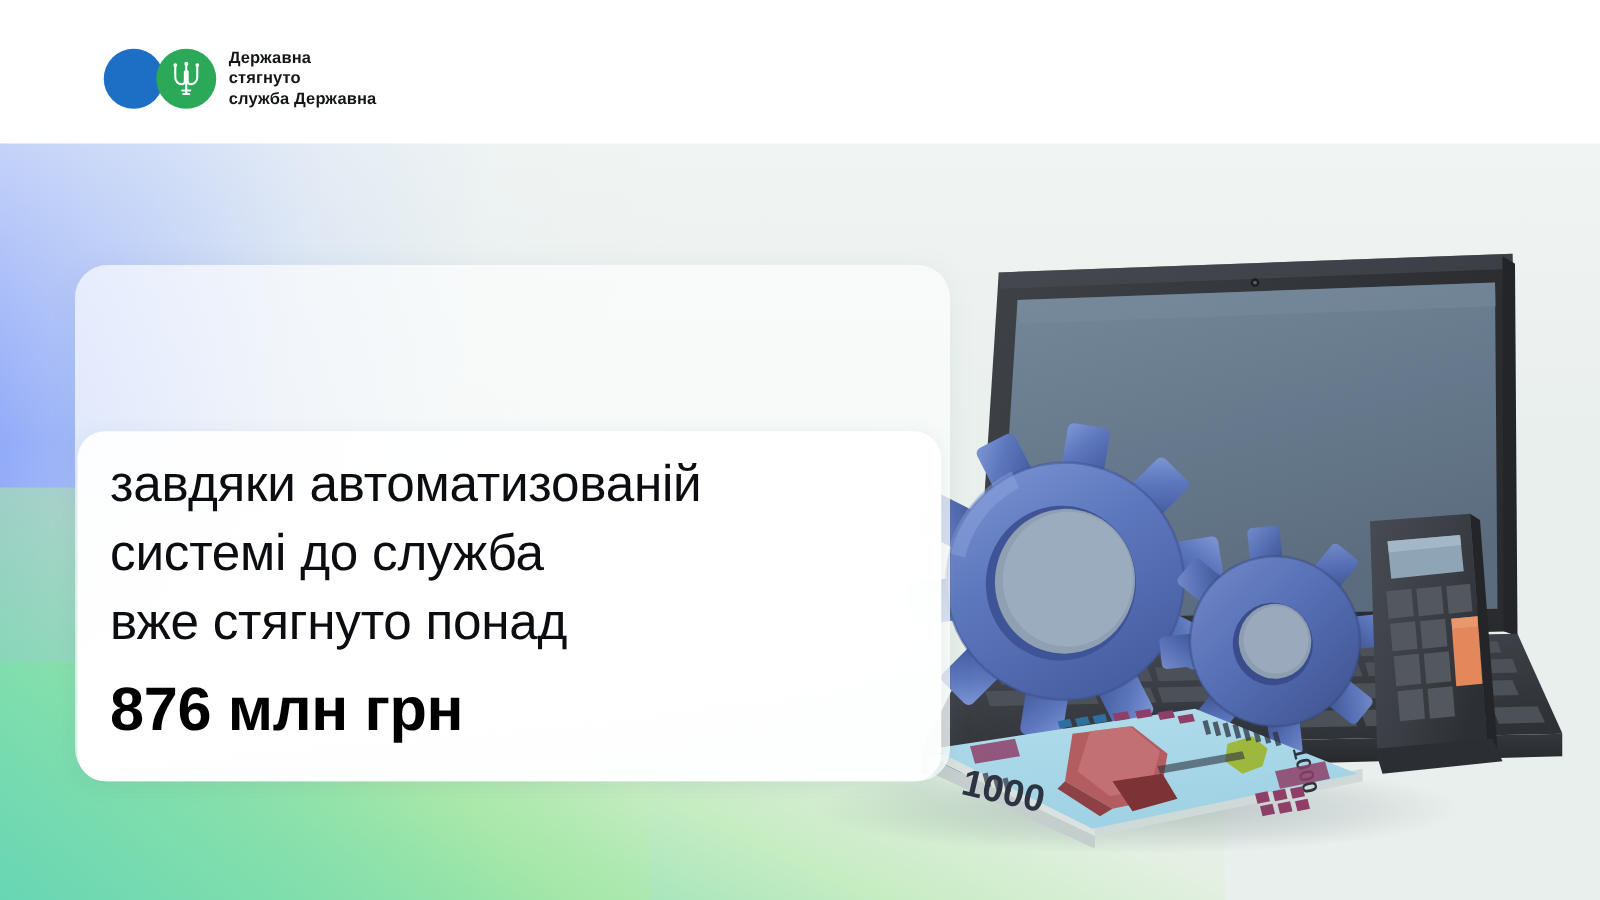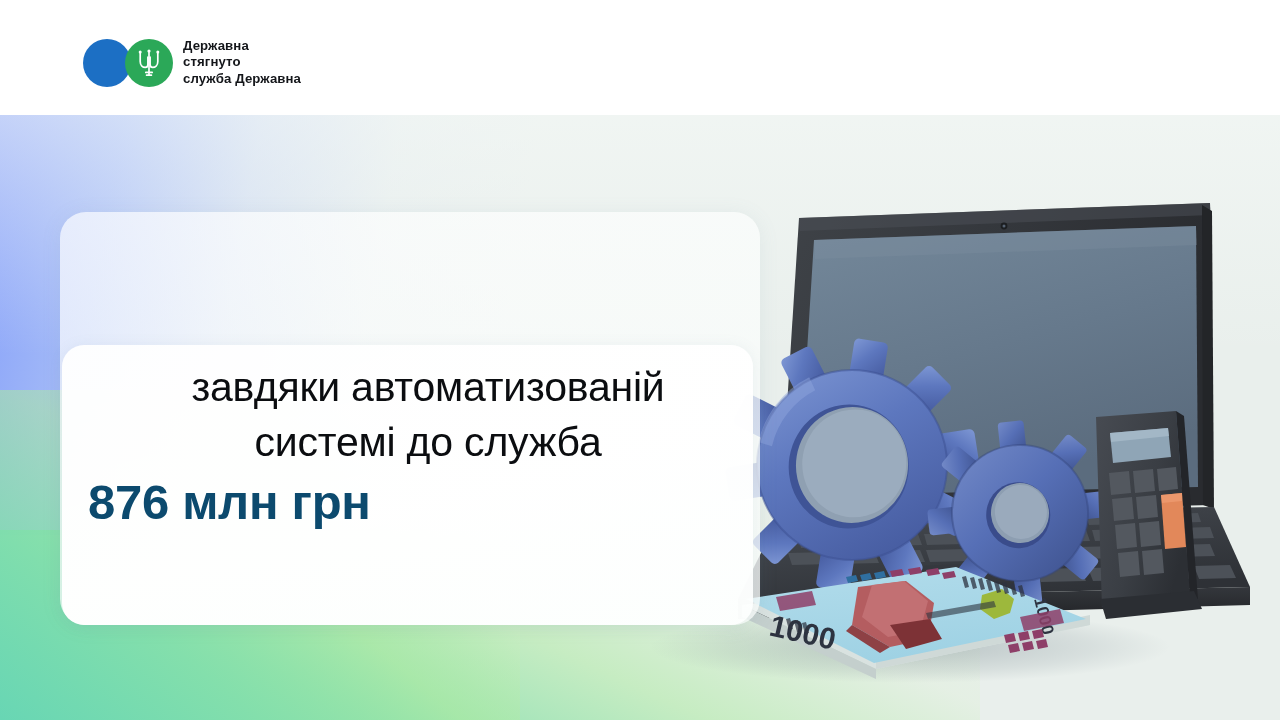--- a/index.html
+++ b/index.html
@@ -192,29 +192,28 @@
     width: 680px;
     z-index: 30;
   }
   .body-line {
     font-size: 41px;
     font-weight: normal;
     line-height: 55px;
     letter-spacing: -0.2px;
     color: #0b0d10;
     white-space: nowrap;
-    text-align: center;
   }
   .amount-line {
-    margin-top: 4px;
+    margin-top: 15px;
     font-size: 49px;
     font-weight: bold;
     line-height: 56px;
     letter-spacing: -0.3px;
-    color: #0c4a6e;
+    color: #000000;
     white-space: nowrap;
   }
 </style>
 </head>
 <body>
 
 <div id="poster">
 
   <div class="bg-base"></div>
   <div class="bg-blue"></div>
@@ -470,20 +469,21 @@
     </svg>
   </div>
 
   <div class="outer-card"></div>
   <div class="inner-card"></div>
 
 
   <div class="body-block">
     <div class="body-line">завдяки автоматизованій</div>
     <div class="body-line">системі до служба</div>
+    <div class="body-line">вже стягнуто понад</div>
     <div class="amount-line">876 млн грн</div>
   </div>
 
   <div class="header-band">
     <div class="logo-wrap">
       <div class="logo-marks">
         <div class="logo-circle blue"></div>
         <div class="logo-circle green"></div>
         <div class="trident">
           <svg width="26" height="30" viewBox="0 0 26 30" xmlns="http://www.w3.org/2000/svg">

